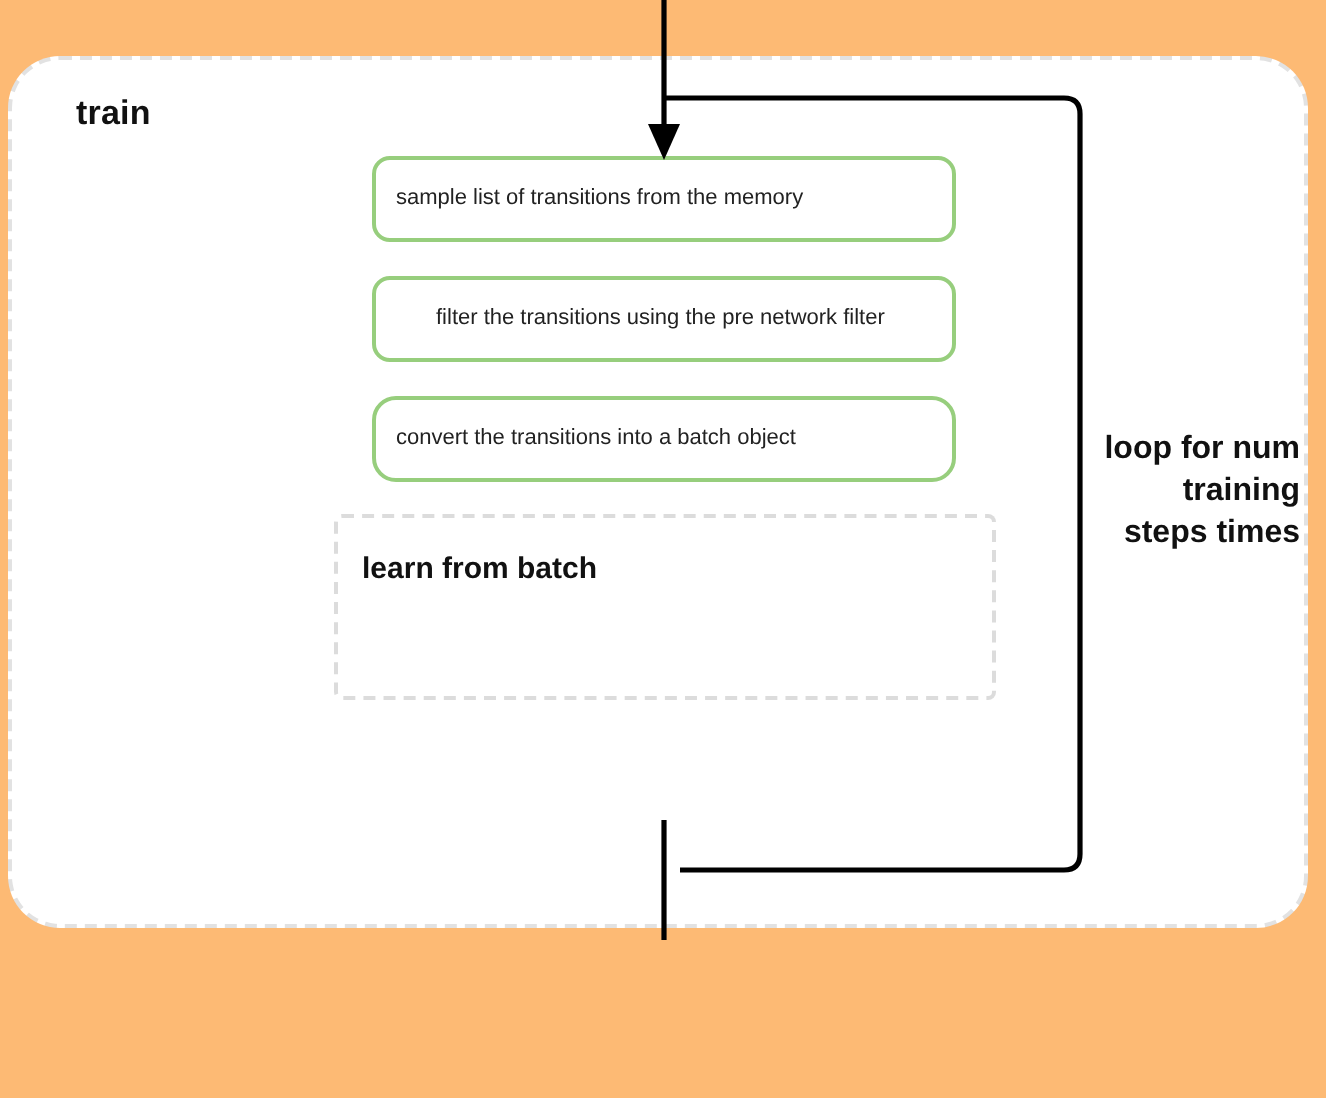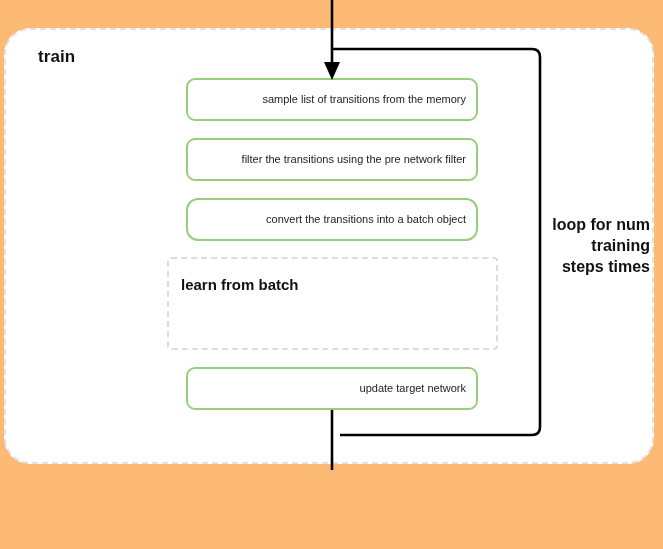--- a/index.html
+++ b/index.html
@@ -45,32 +45,32 @@
     position: absolute;
     left: 186px;
     width: 292px;
     height: 43px;
     box-sizing: border-box;
     background: #ffffff;
     border: 2px solid #97ce7d;
     border-radius: 9px;
     display: flex;
     align-items: center;
-    justify-content: flex-end;
+    justify-content: flex-start;
     text-align: center;
   }
   .proc-box .label {
     font-size: 11px;
     color: #222222;
     line-height: 1.25;
     padding: 0 10px;
   }
 
   .box-sample   { top: 78px;  }
-  .box-filter   { top: 138px; }
+  .box-filter   { top: 138px; padding-left: 20px; }
   .box-convert  { top: 198px; border-radius: 12px; }
   .box-update   { top: 367px; }
 
   
   .subgroup {
     position: absolute;
     left: 167px;
     top: 257px;
     width: 331px;
     height: 93px;
@@ -130,23 +130,20 @@
   </div>
 
   <div class="proc-box box-filter">
     <span class="label">filter the transitions using the pre network filter</span>
   </div>
 
   <div class="proc-box box-convert">
     <span class="label">convert the transitions into a batch object</span>
   </div>
 
-  <div class="proc-box box-update">
-    <span class="label">update target network</span>
-  </div>
 
   <svg class="wires" viewBox="0 0 663 549">
 
     <path d="M332,0 L332,68" stroke="#000000" stroke-width="2.6" fill="none"></path>
     <polygon points="332,80 324,62 340,62" fill="#000000"></polygon>
 
     <path d="M332,49 L532,49 Q540,49 540,57 L540,427 Q540,435 532,435 L340,435" stroke="#000000" stroke-width="2.6" fill="none" stroke-linecap="butt"></path>
 
     <path d="M332,410 L332,470" stroke="#000000" stroke-width="2.6" fill="none"></path>
   </svg>

